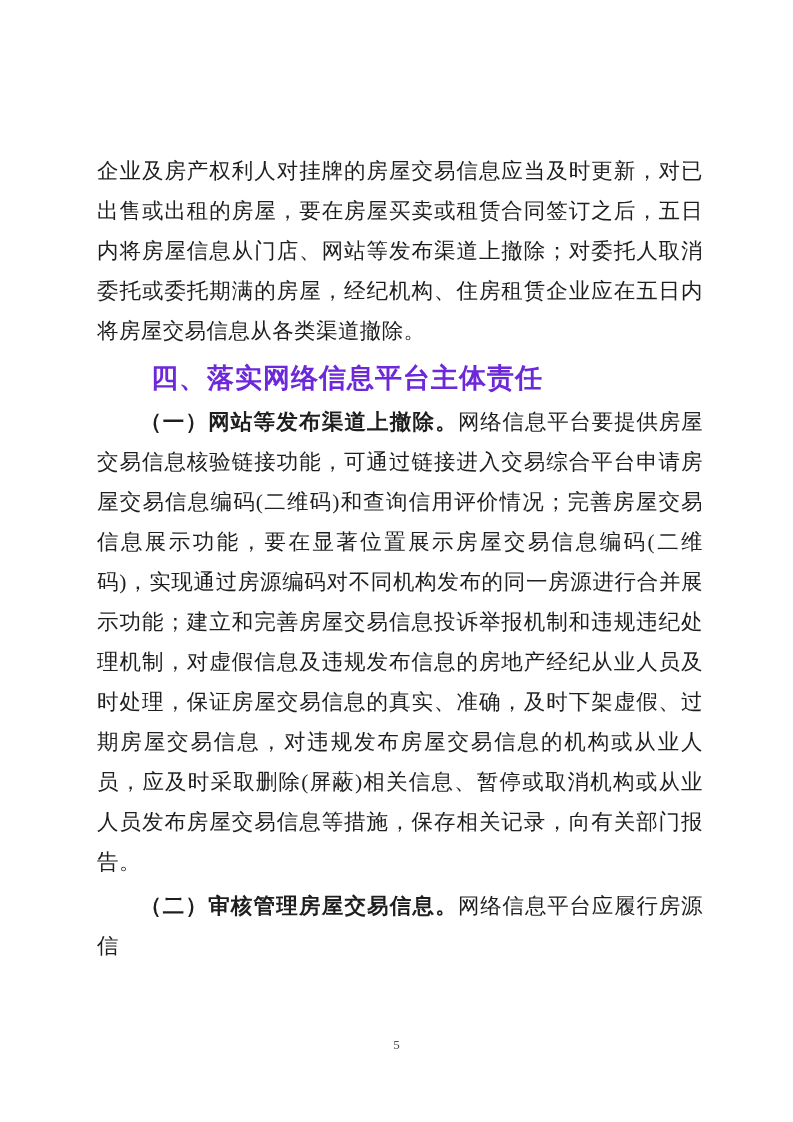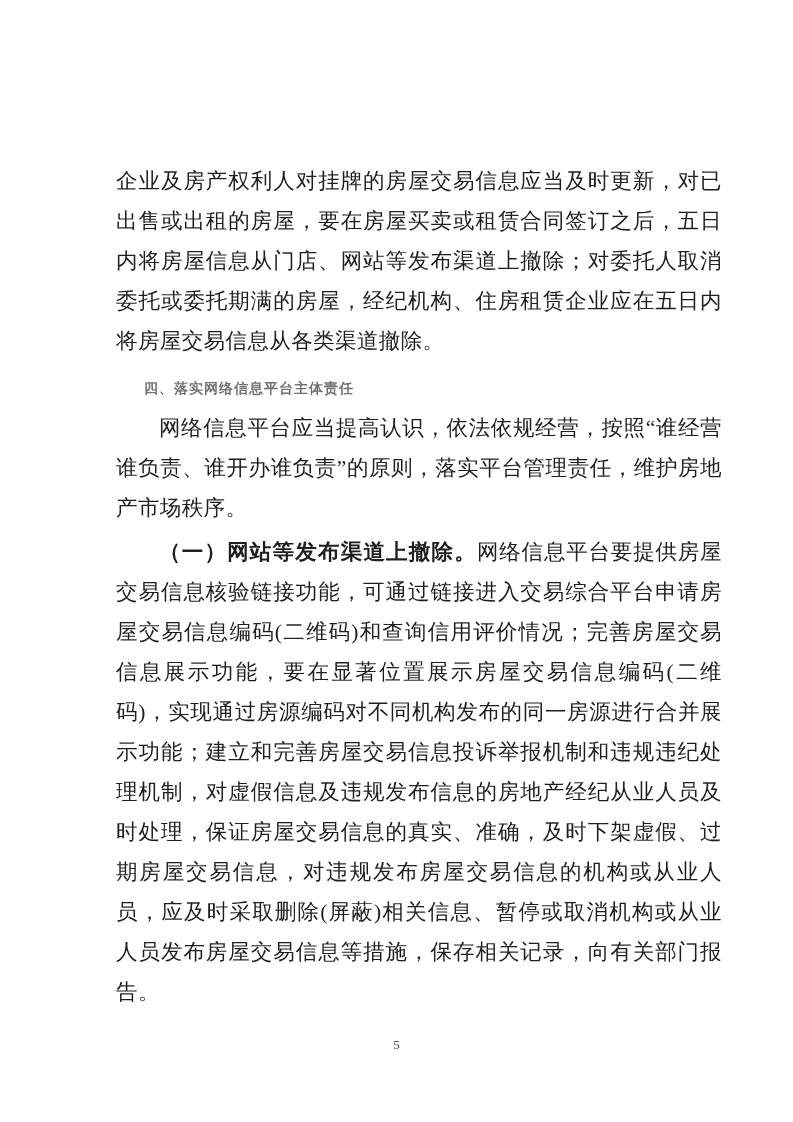--- a/index.html
+++ b/index.html
@@ -12,46 +12,45 @@
     width: 793px;
     height: 1122px;
     background: #ffffff;
     overflow: hidden;
     font-family: "Liberation Serif", "DejaVu Serif", serif;
     color: #1e1e1e;
   }
   .content {
     position: absolute;
     left: 97px;
-    top: 161px;
+    top: 151px;
     width: 606px;
     font-size: 21.5px;
     line-height: 40px;
     text-align: justify;
     text-justify: inter-ideograph;
     text-align-last: left;
     letter-spacing: 0.4px;
-    margin-left: 19px;
   }
   .content p {
     margin: 0;
     text-indent: 2em;
   }
   .content p.flush {
     text-indent: 0;
   }
   .section-heading {
     font-family: Liberation Sans, sans-serif;
     font-weight: bold;
-    font-size: 14px;
+    font-size: 27px;
     line-height: 40px;
     margin: 7px 0 0 0;
     text-indent: 2em;
     letter-spacing: 1px;
-    color: #737373;
+    color: #6d28d9;
   }
   .item-para {
     margin-top: 4px !important;
   }
   .lead {
     font-weight: bold;
     letter-spacing: 0.8px;
   }
   .page-number {
     position: absolute;
@@ -68,23 +67,25 @@
 </head>
 <body>
 
 <div class="page">
   <div class="content">
 
     <p class="flush">企业及房产权利人对挂牌的房屋交易信息应当及时更新，对已出售或出租的房屋，要在房屋买卖或租赁合同签订之后，五日内将房屋信息从门店、网站等发布渠道上撤除；对委托人取消委托或委托期满的房屋，经纪机构、住房租赁企业应在五日内将房屋交易信息从各类渠道撤除。</p>
 
     <h2 class="section-heading">四、落实网络信息平台主体责任</h2>
 
-    <p>网络信息平台应当提高认识，依法依规经营，按照“谁经营谁负责、谁开办谁负责”的原则，落实平台管理责任，维护房地产市场秩序。</p>
 
     <p class="item-para">
       <span class="lead">（一）网站等发布渠道上撤除。</span><span>网络信息平台要提供房屋交易信息核验链接功能，可通过链接进入交易综合平台申请房屋交易信息编码(二维码)和查询信用评价情况；完善房屋交易信息展示功能，要在显著位置展示房屋交易信息编码(二维码)，实现通过房源编码对不同机构发布的同一房源进行合并展示功能；建立和完善房屋交易信息投诉举报机制和违规违纪处理机制，对虚假信息及违规发布信息的房地产经纪从业人员及时处理，保证房屋交易信息的真实、准确，及时下架虚假、过期房屋交易信息，对违规发布房屋交易信息的机构或从业人员，应及时采取删除(屏蔽)相关信息、暂停或取消机构或从业人员发布房屋交易信息等措施，保存相关记录，向有关部门报告。</span>
     </p>
 
+    <p class="item-para">
+      <span class="lead">（二）审核管理房屋交易信息。</span><span>网络信息平台应履行房源信</span>
+    </p>
 
   </div>
 
   <div class="page-number">5</div>
 </div>
 
 </body></html>

